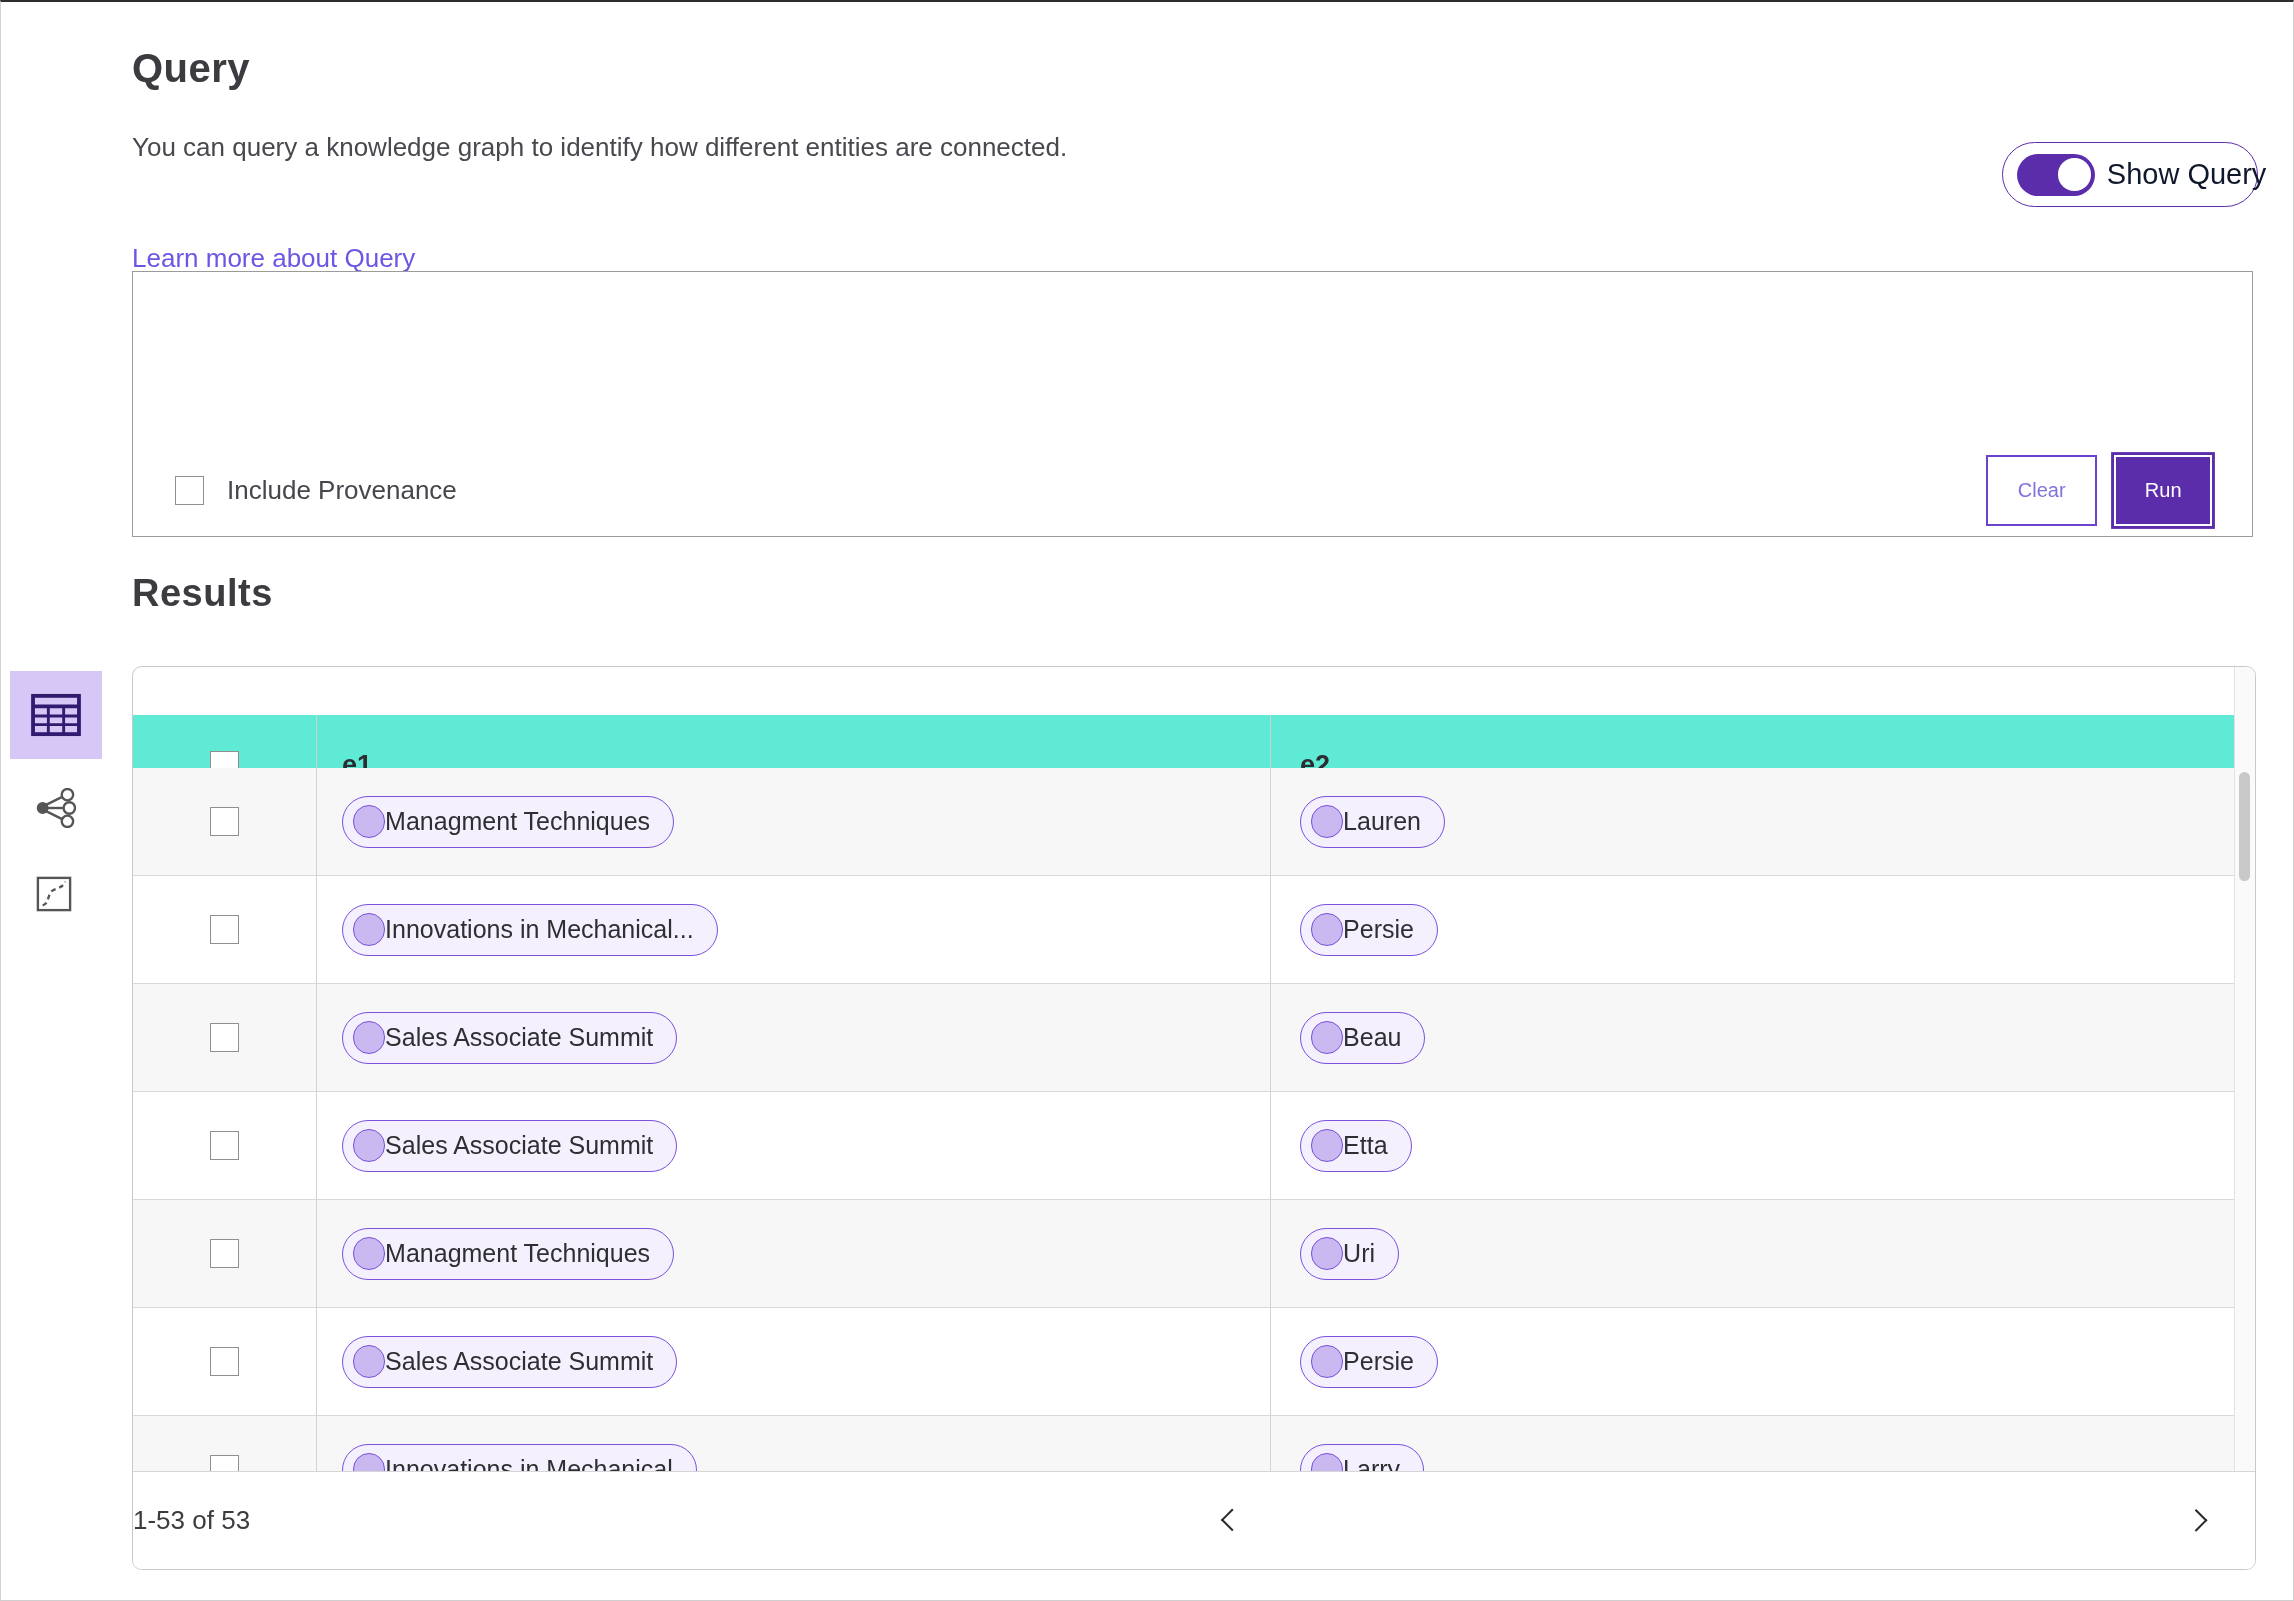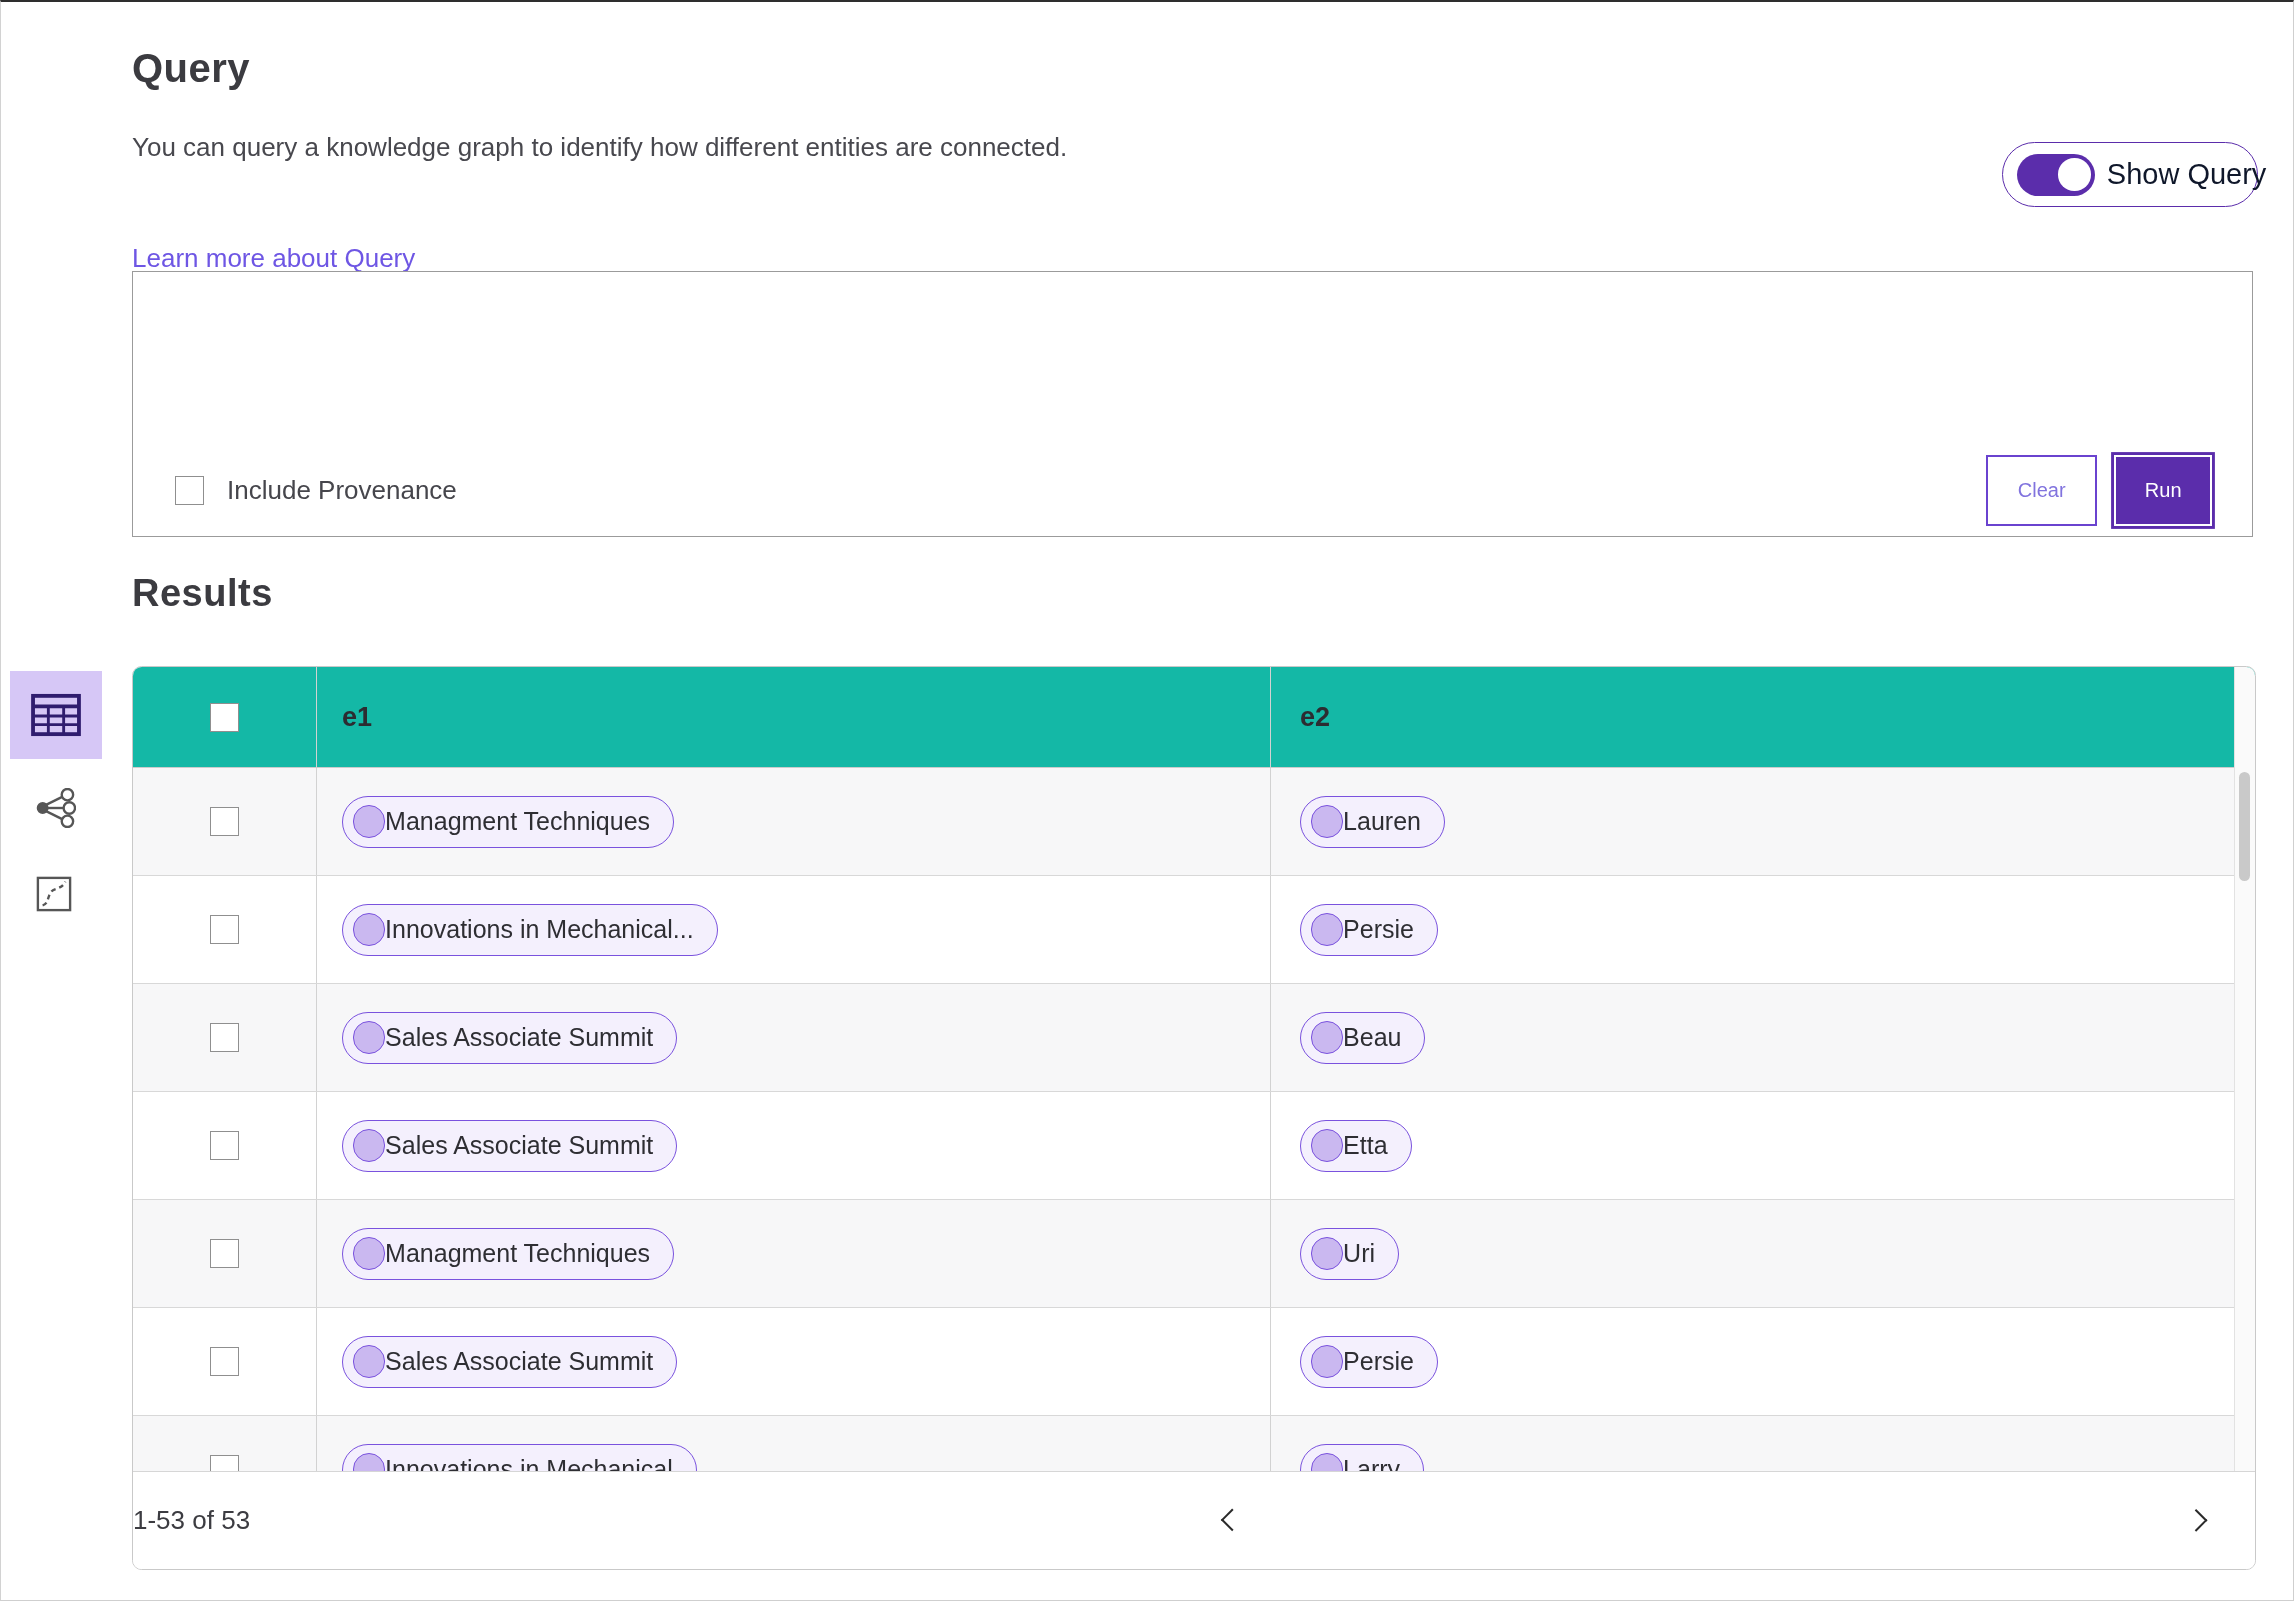--- a/index.html
+++ b/index.html
@@ -56,22 +56,22 @@
 
   .view-tile { position: absolute; left: 9.6px; top: 671px; width: 92px; height: 88px;
     background: #d6c7f6; display: flex; align-items: center; justify-content: center;
     cursor: pointer; }
   .rail-icon { position: absolute; left: 36px; cursor: pointer; line-height: 0; }
   .rail-icon.graph { top: 788px; }
   .rail-icon.map { top: 876px; }
 
   .results-table { position: absolute; left: 132px; top: 666px; width: 2124px; height: 904px;
     border: 1.9px solid #c9c9c9; border-radius: 9.6px; background: #fff; overflow: hidden; }
-  .thead { height: 101px; background: #14b8a6; border-bottom: 1.9px solid #cccccc;
-    display: flex; }
+  .thead { height: 101px; background: #5eead4; border-bottom: 1.9px solid #cccccc;
+    display: flex; margin-top: 48px; }
   .col-check { width: 184px; flex: none; display: flex; align-items: center;
     justify-content: center; border-right: 1.9px solid #d2d2d2; }
   .col-e1 { width: 954px; flex: none; display: flex; align-items: center;
     padding-left: 25px; border-right: 1.9px solid #d2d2d2; }
   .col-e2 { flex: 1; display: flex; align-items: center; padding-left: 29px; }
   .th-label { font-size: 27px; font-weight: 700; color: #2c2c31; }
 
   .tbody { position: absolute; top: 101px; bottom: 98px; left: 0; right: 0; overflow: hidden; }
   .trow { height: 108px; display: flex; border-bottom: 1.9px solid #d8d8d8; background: #fff; }
   .trow.alt { background: #f7f7f8; }

